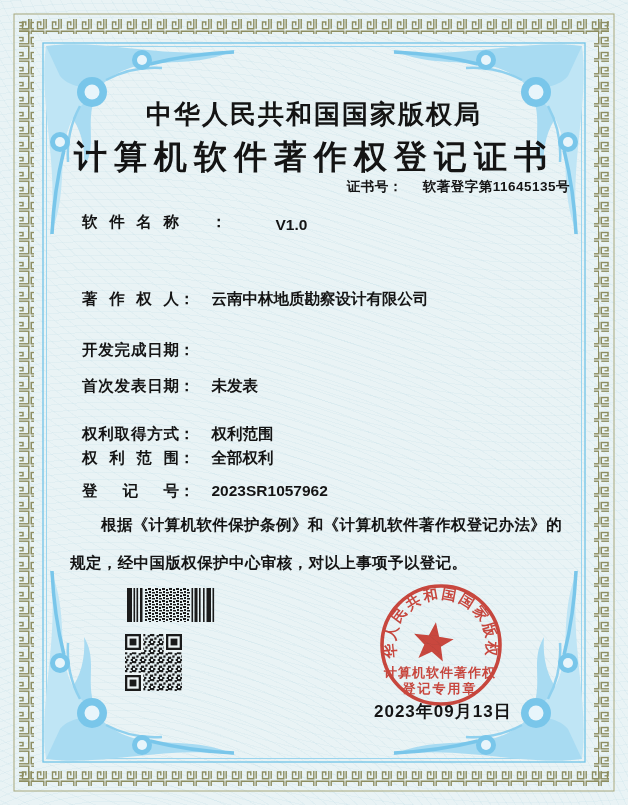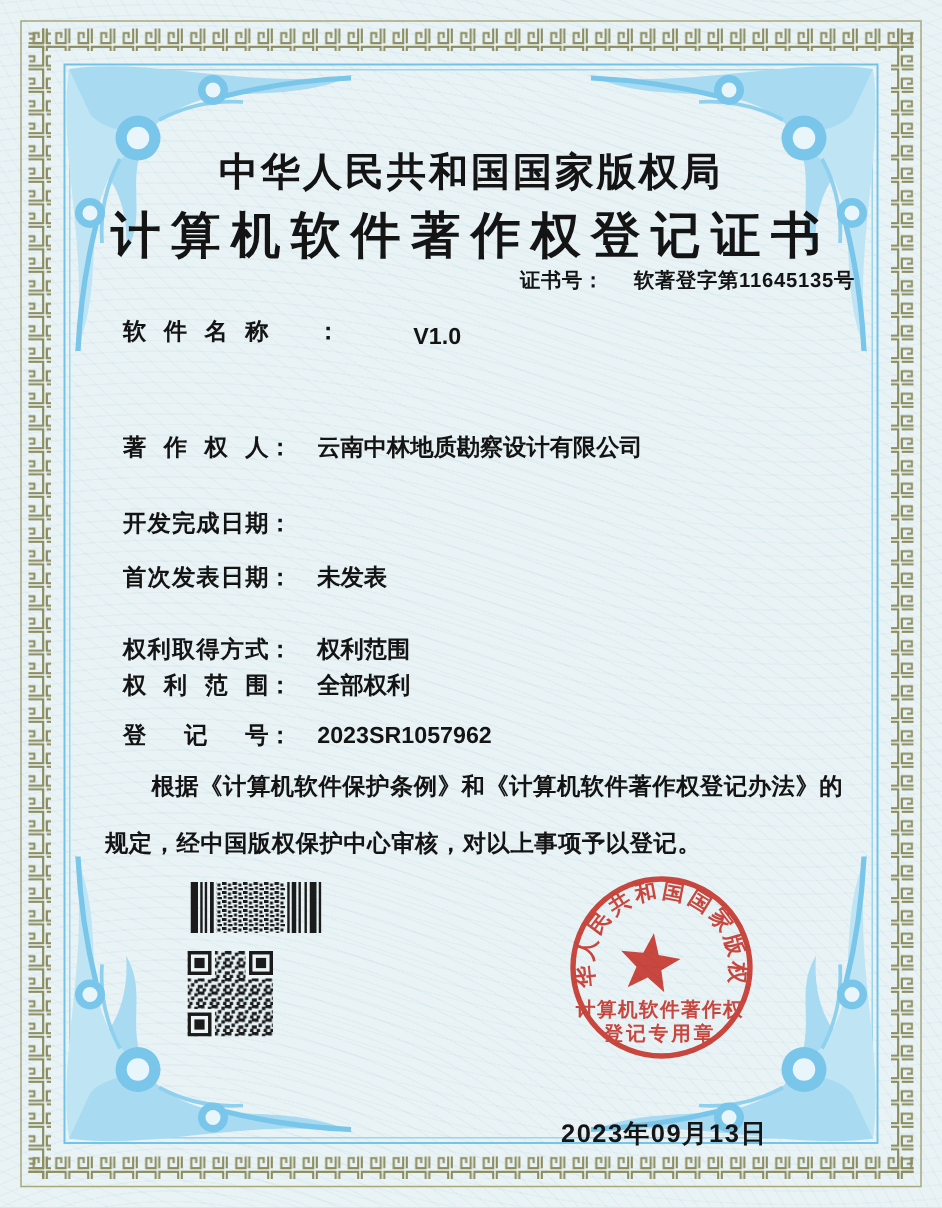--- a/index.html
+++ b/index.html
@@ -32,21 +32,21 @@
   .flabel{display:inline-block;width:97px;text-align:justify;text-align-last:justify;}
   .fcolon{display:inline-block;}
   .fvalue{margin-left:17px;max-width:390px;}
   .fvalue2{margin-top:3px;}
   .statement{
     left:70px;top:506px;width:507px;font-size:15.5px;font-weight:bold;
     line-height:37.5px;letter-spacing:.4px;
   }
   .statement .ln1{text-indent:31px;}
   .issue-date{
-    left:374px;top:700px;font-size:17px;font-weight:bold;letter-spacing:1px;margin-top:44px;
+    left:374px;top:700px;font-size:17px;font-weight:bold;letter-spacing:1px;
   }
   .barcode{left:127px;top:588px;}
   .qrcode{left:125px;top:634px;}
   .seal{left:368px;top:572px;mix-blend-mode:multiply;opacity:.92;}
   .seal text{font-weight:bold;font-family:"Liberation Serif", serif;}
 </style>
 </head>
 <body>
 
 <div class="page">

